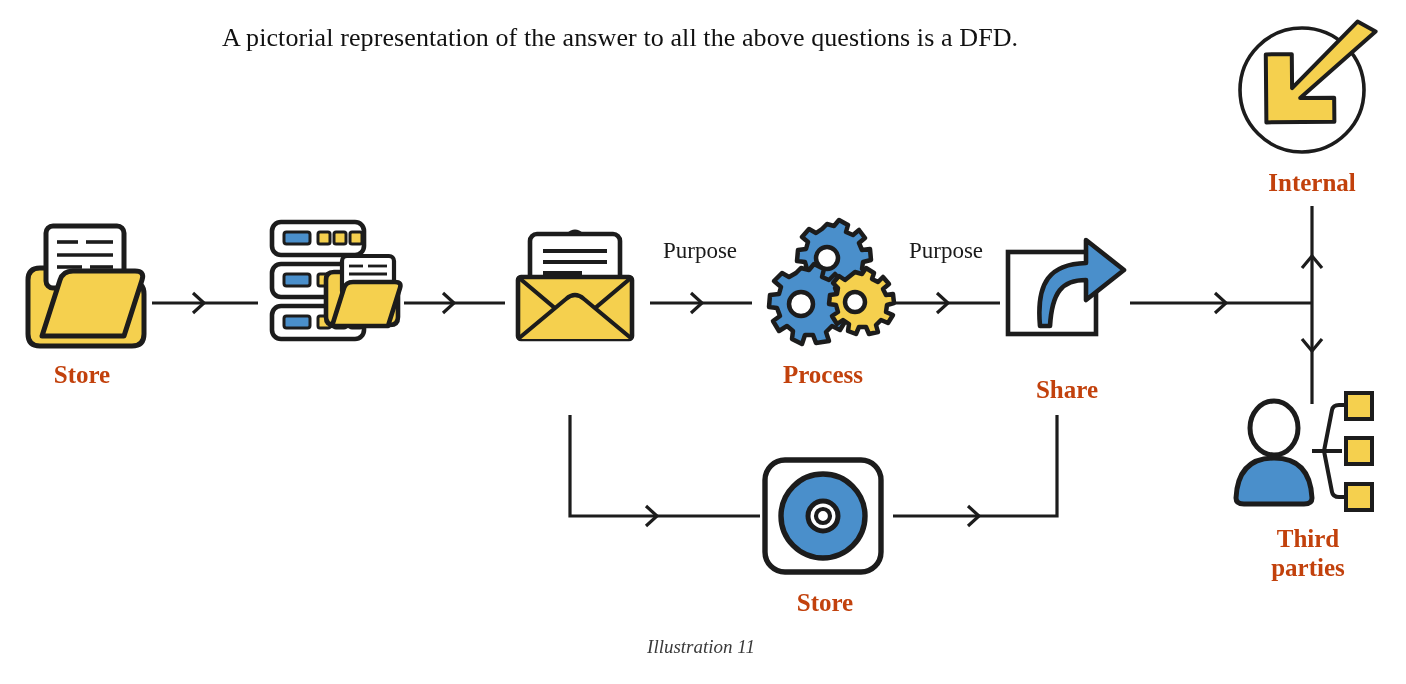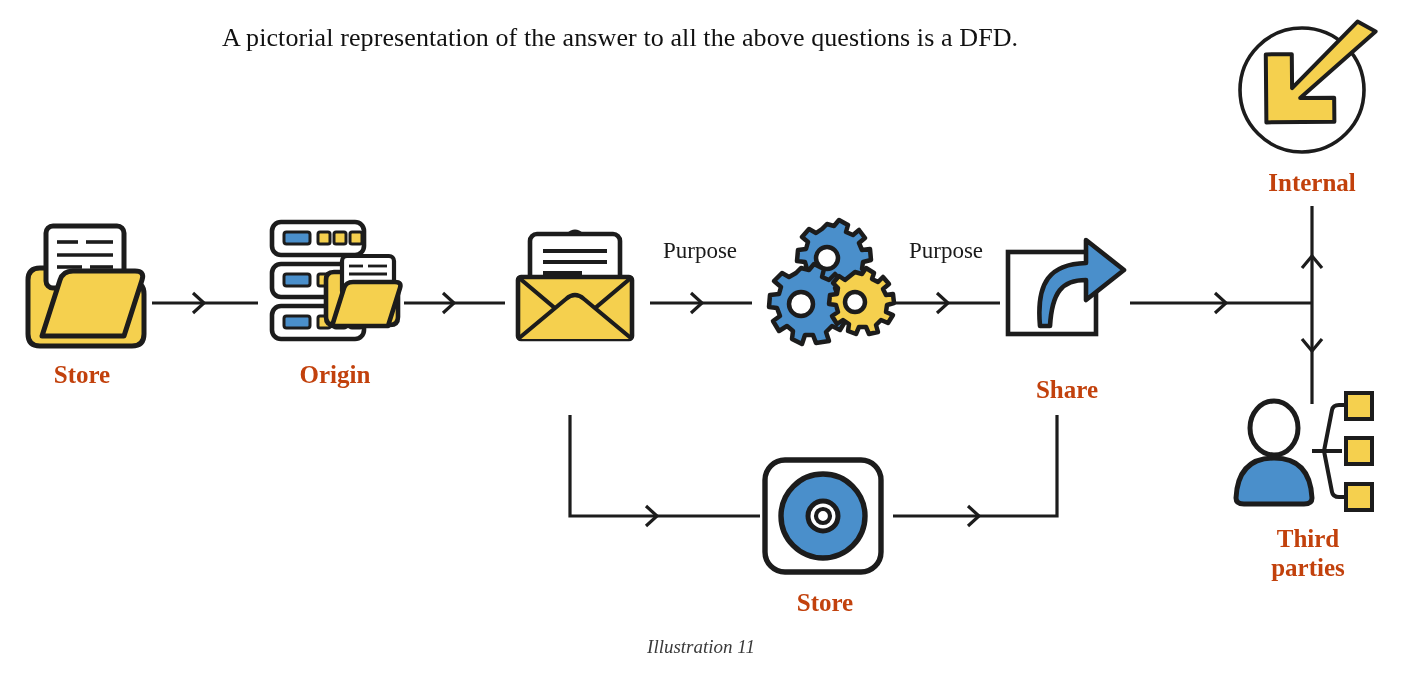--- a/index.html
+++ b/index.html
@@ -156,21 +156,20 @@
       <g stroke="#1C1C1C" stroke-width="2.8">
         <line x1="81" y1="48" x2="95" y2="48"></line>
         <line x1="100" y1="48" x2="119" y2="48"></line>
         <line x1="81" y1="56" x2="119" y2="56"></line>
         <line x1="81" y1="64" x2="98" y2="64"></line>
         <line x1="104" y1="64" x2="119" y2="64"></line>
       </g>
       <path d="M64,108 l12,-38 q2,-6 9,-6 h42 q7,0 5,6 l-12,38 z" fill="#F5D04E" stroke="#1C1C1C" stroke-width="4.6" stroke-linejoin="round"></path>
     </svg>
   </div>
-  <div class="node-label" style="left:260px; top:360px; width:150px;">Origin</div>
 
   <div class="icon" style="left:512px; top:225px;">
     <svg width="126" height="118" viewBox="0 0 126 118">
 
       <path d="M56,10 q7,-7 14,0" fill="none" stroke="#1C1C1C" stroke-width="4"></path>
 
       <rect x="18" y="9" width="90" height="52" rx="7" fill="#FFFFFF" stroke="#1C1C1C" stroke-width="4.6"></rect>
       <g stroke="#1C1C1C" stroke-width="4">
         <line x1="31" y1="26" x2="95" y2="26"></line>
         <line x1="31" y1="37" x2="95" y2="37"></line>
@@ -211,20 +210,21 @@
         <path d="M0,-30 L7,-28 L11,-34 L19,-29 L17,-23 L23,-20 L28,-25 L34,-18
                  L28,-13 L31,-7 L38,-8 L39,1 L32,3 L31,10 L38,13 L33,21
                  L26,18 L21,23 L23,30 L14,32 L11,25 L4,25 L1,32 L-7,29
                  L-6,22 L-12,18 L-18,22 L-23,14 L-17,10 L-19,3 L-26,2
                  L-25,-7 L-18,-8 L-17,-14 L-22,-19 L-16,-26 L-10,-22
                  L-5,-26 Z" fill="#F5D04E" stroke="#1C1C1C" stroke-width="4.5" stroke-linejoin="round"></path>
         <circle cx="0" cy="0" r="10" fill="#FFFFFF" stroke="#1C1C1C" stroke-width="4.5"></circle>
       </g>
     </svg>
   </div>
+  <div class="node-label" style="left:748px; top:360px; width:150px;">Process</div>
 
   <div class="icon" style="left:1000px; top:230px;">
     <svg width="130" height="110" viewBox="0 0 130 110">
 
       <rect x="8" y="22" width="88" height="82" fill="#FFFFFF" stroke="#1C1C1C" stroke-width="4.6"></rect>
 
       <path d="M40,96 C36,52 50,34 86,33 L86,10 L124,40 L86,70 L86,50
                C62,50 52,62 50,96 Z" fill="#4A8FCB" stroke="#1C1C1C" stroke-width="4.6" stroke-linejoin="round"></path>
     </svg>
   </div>

